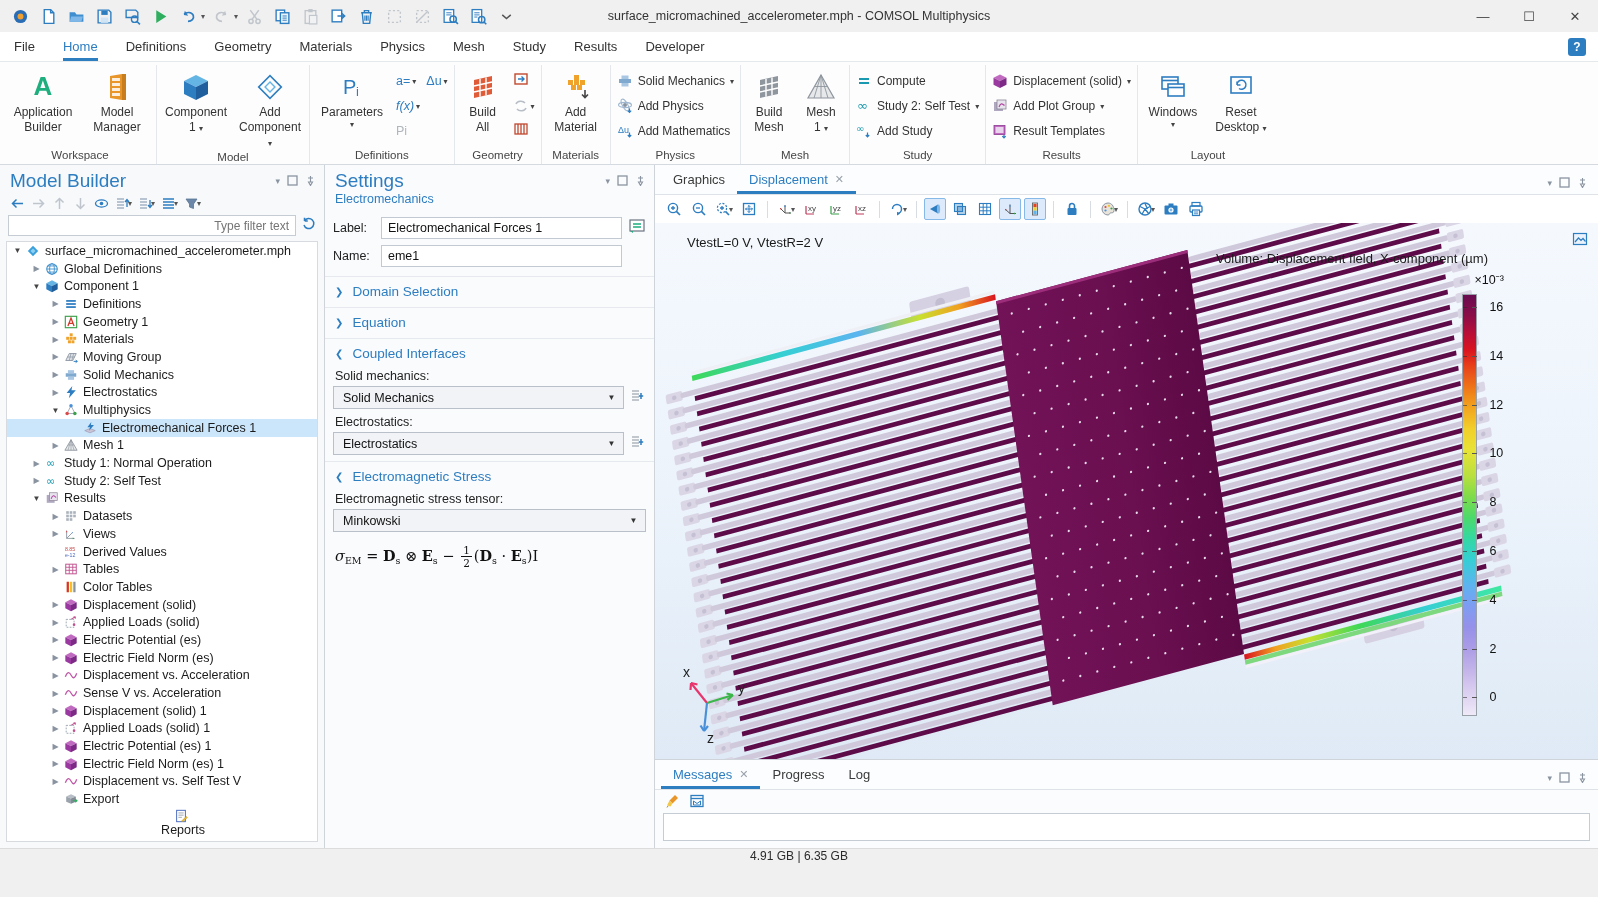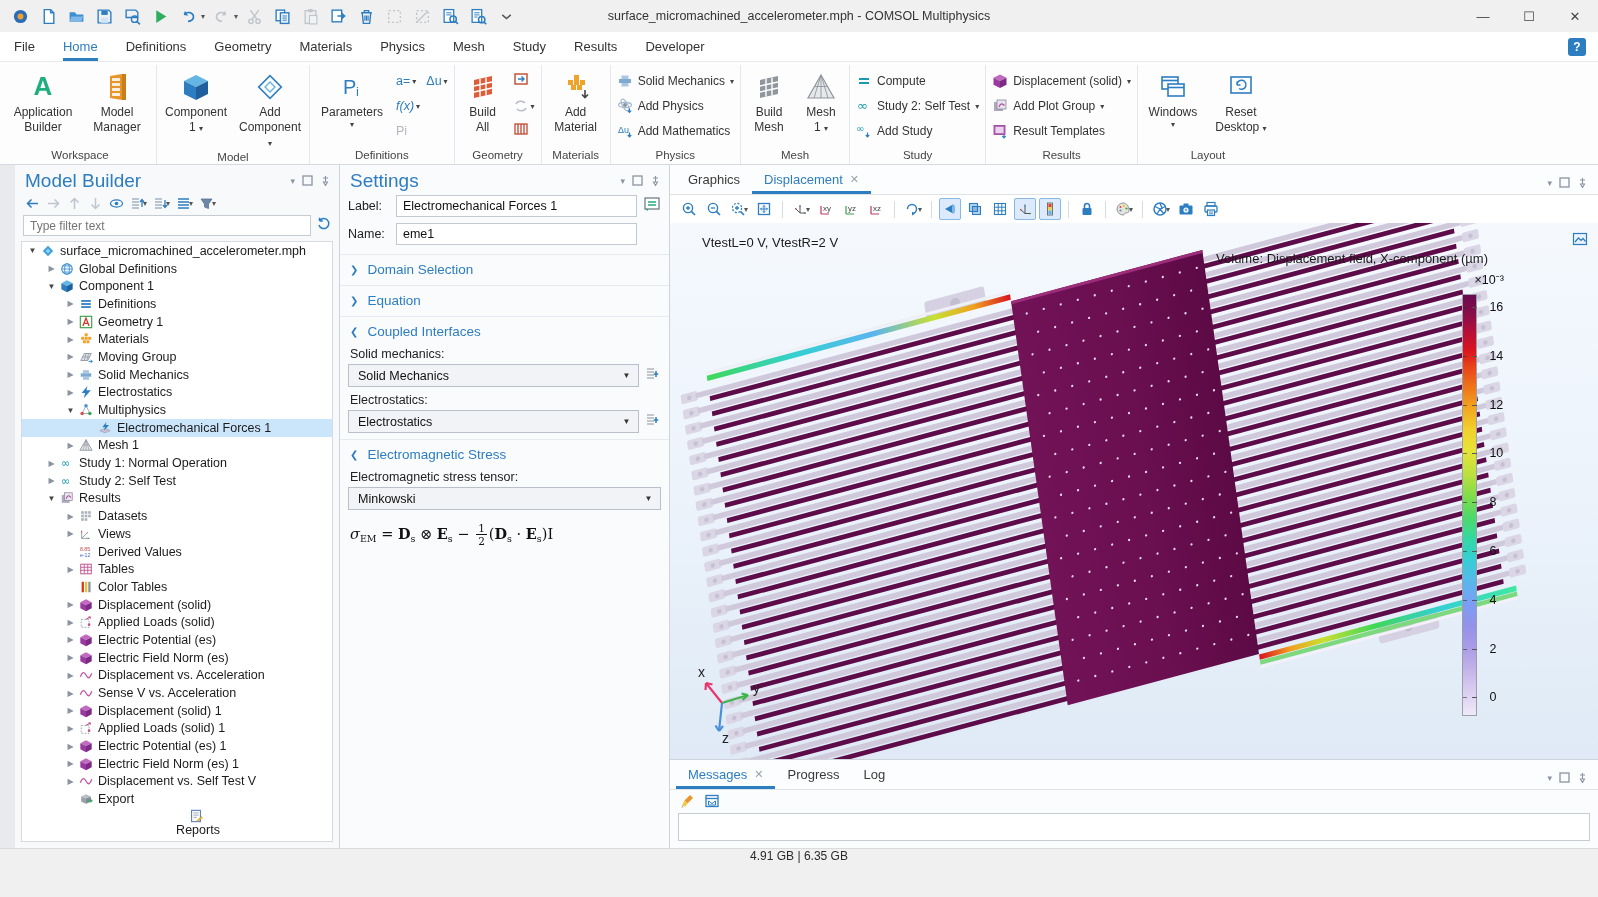--- a/index.html
+++ b/index.html
@@ -35,35 +35,35 @@
   .rbig .bicon svg { width:30px; height:30px; }
   .rcol { display:flex; flex-direction:column; justify-content:flex-start; gap:1px; }
   .rsmall { display:flex; align-items:center; gap:5px; font-size:12px; color:#333; height:24px; white-space:nowrap; }
   .rsmall svg { width:16px; height:16px; flex:0 0 auto;}
   .dd { font-size:8px; color:#444; }
   .minirow { display:flex; gap:10px; align-items:center; height:24px; }
   .mini { display:flex; align-items:center; gap:2px; font-size:12.5px; color:#2d7dc1; }
   .mini.gray { color:#b0b6bd; }
 
   
-  .main { flex:1; display:flex; min-height:0; background:#e8eaed;padding-left:15px; }
+  .main { flex:1; display:flex; min-height:0; background:#e8eaed; }
 
   
   .phead { display:flex; align-items:center; padding:5px 8px 2px 10px; flex:0 0 auto;}
   .ptitle { font-size:19px; color:#2d7dc1; }
   .pctrl { margin-left:auto; display:flex; gap:7px; align-items:center; color:#8a94a0; }
   .pctrl svg { width:11px; height:11px; }
 
   
   .panel-mb { width:325px; background:#f7f9fb; border-right:1px solid #cfd4da; display:flex; flex-direction:column; flex:0 0 auto;}
   .mb-toolbar { display:flex; align-items:center; gap:6px; padding:2px 8px 4px 10px; flex:0 0 auto;}
   .mbt { display:flex; align-items:center; gap:1px; }
   .mbt svg { width:15px; height:15px; }
   .filter-row { display:flex; align-items:center; gap:5px; padding:0 8px 5px 8px; flex:0 0 auto;}
-  .filter-input { flex:1; height:21px; border:1px solid #c6ccd4; background:#fff; font-size:12px; padding:0 6px; color:#9aa2ac; font-family:"Liberation Sans",sans-serif;}
+  .filter-input { flex:1; height:21px; border:1px solid #c6ccd4; background:#fff; font-size:12px; padding:0 6px; color:#9aa2ac; font-family:"Liberation Sans",sans-serif;text-align:right;}
   .refresh svg { width:15px; height:15px; }
   .tree-box { flex:1; background:#fff; border:1px solid #d7dbe0; margin:0 6px 6px 6px; overflow:hidden; }
   .trow { height:17.7px; display:flex; align-items:center; font-size:12.5px; color:#1b1b1b; white-space:nowrap; }
   .trow.selected { background:#cbe6fb; }
   .tarrow { width:13px; text-align:center; font-size:9px; color:#555; flex:0 0 auto;}
   .ticon { width:17px; height:15px; display:flex; align-items:center; justify-content:center; flex:0 0 auto; margin-right:4px;}
   .ticon svg { width:14px; height:14px; }
 
   
   .panel-set { width:330px; background:#fafbfd; border-right:1px solid #cfd4da; display:flex; flex-direction:column; flex:0 0 auto;}
@@ -1027,20 +1027,21 @@
         <span class="pctrl">
           <span style="font-size:9px">▾</span>
           <span><svg viewBox="0 0 11 11">
                 <rect x="1" y="1" width="9" height="9" fill="none" stroke="#8a94a0" stroke-width="1.3"></rect>
               </svg></span>
           <span><svg viewBox="0 0 11 11">
                 <path d="M5.5 1 V7 M3 3 H8 M3.5 7 H7.5 L5.5 10.5 Z" stroke="#8a94a0" stroke-width="1.1" fill="none"></path>
               </svg></span>
         </span>
       </div>
+      <div class="set-sub">Electromechanics</div>
 
       <div class="frow">
         <span class="flabel">Label:</span>
         <input class="finput" value="Electromechanical Forces 1" style="">
         <span class="fbtn"><svg viewBox="0 0 18 18">
               <rect x="2" y="3" width="14" height="11" fill="#fff" stroke="#6a7480" stroke-width="1.2"></rect>
               <path d="M5 7 H13 M5 10 H13" stroke="#1fae7e" stroke-width="1.6"></path>
               <path d="M2 14 L5 16 V14 Z" fill="#1fae7e"></path>
             </svg></span>
       </div>

